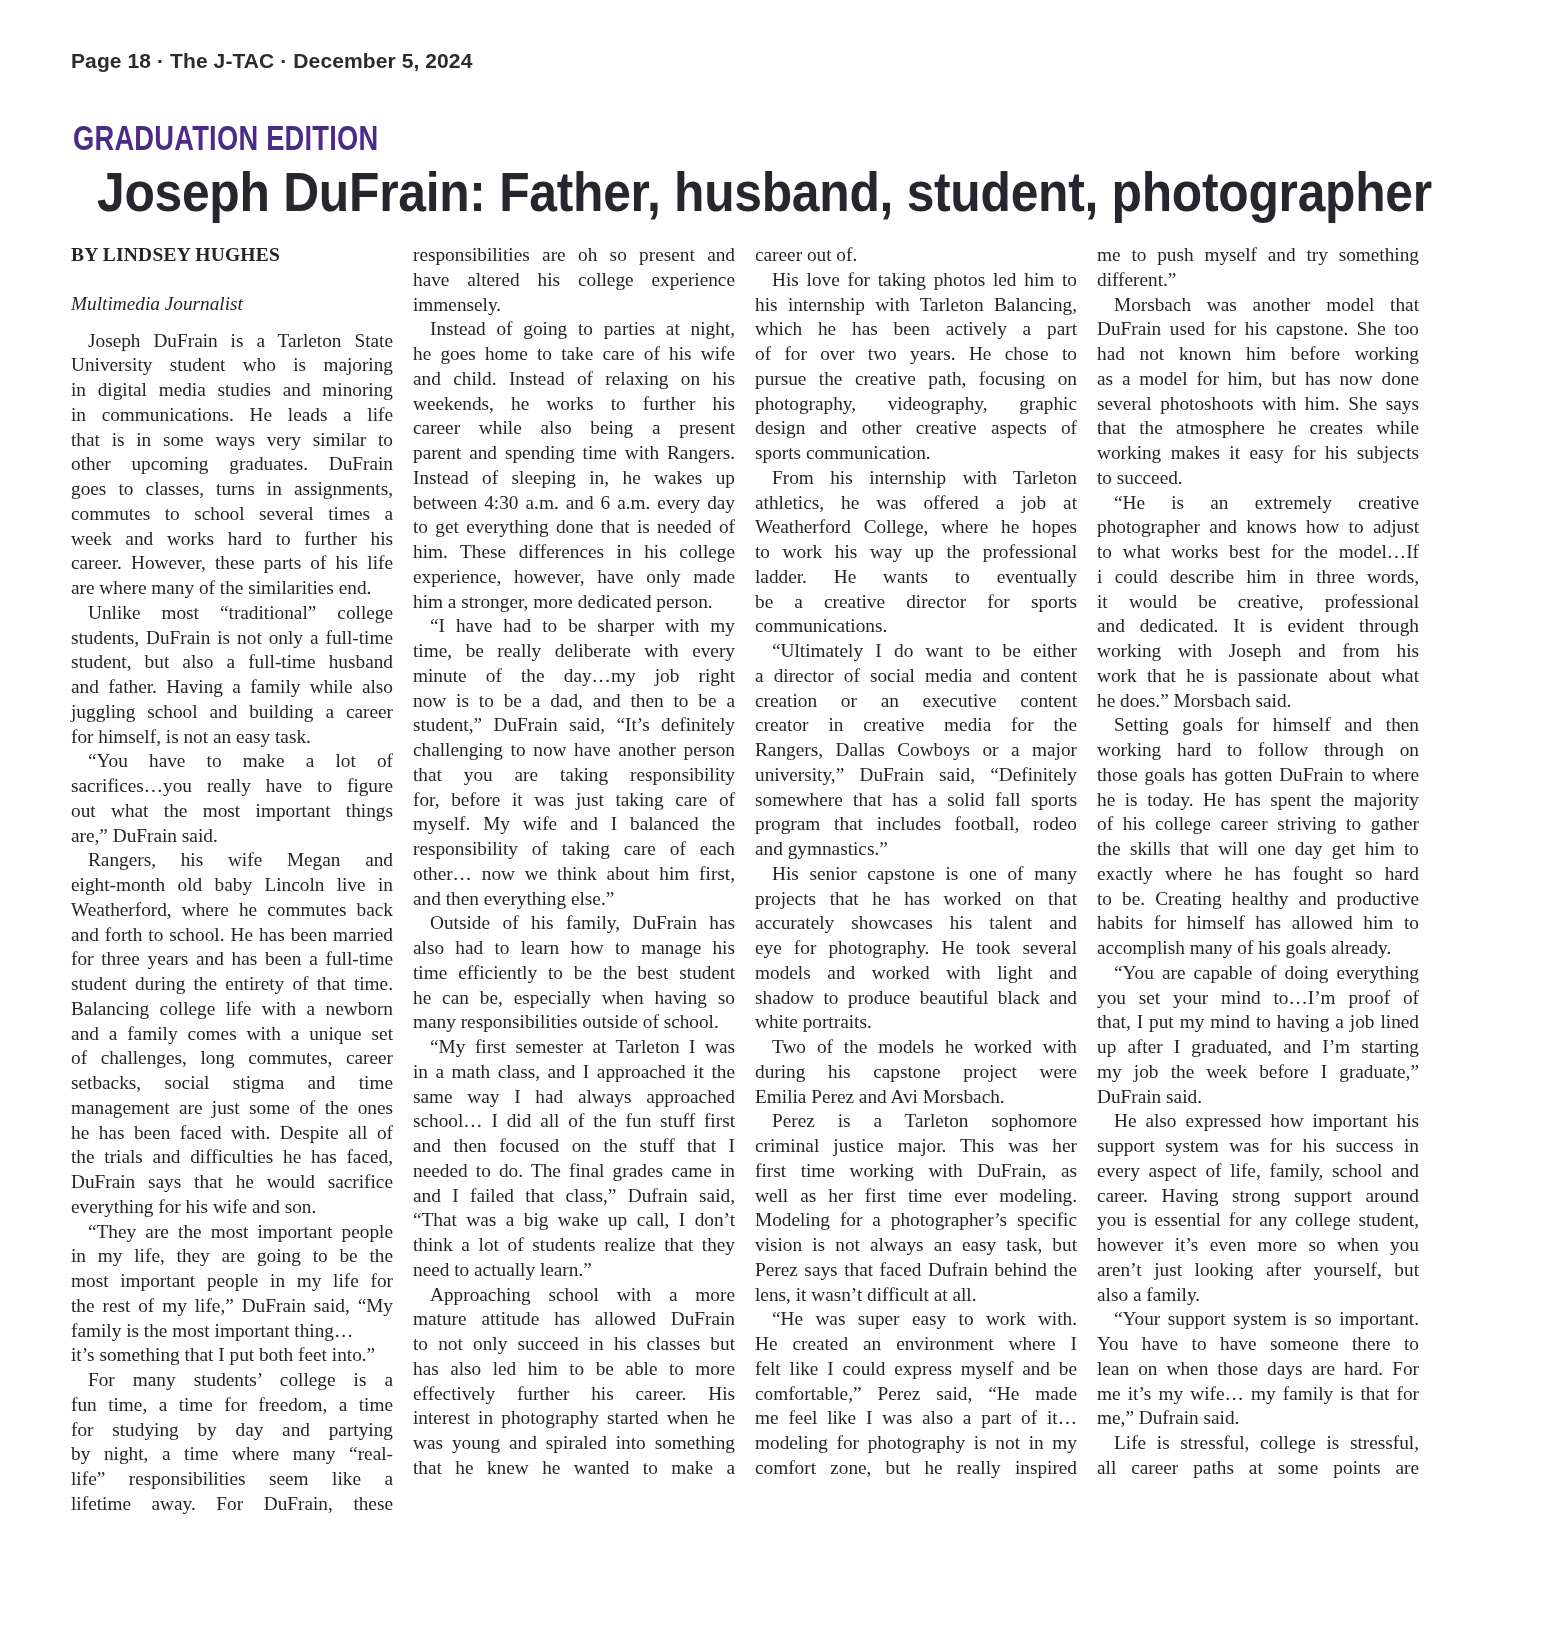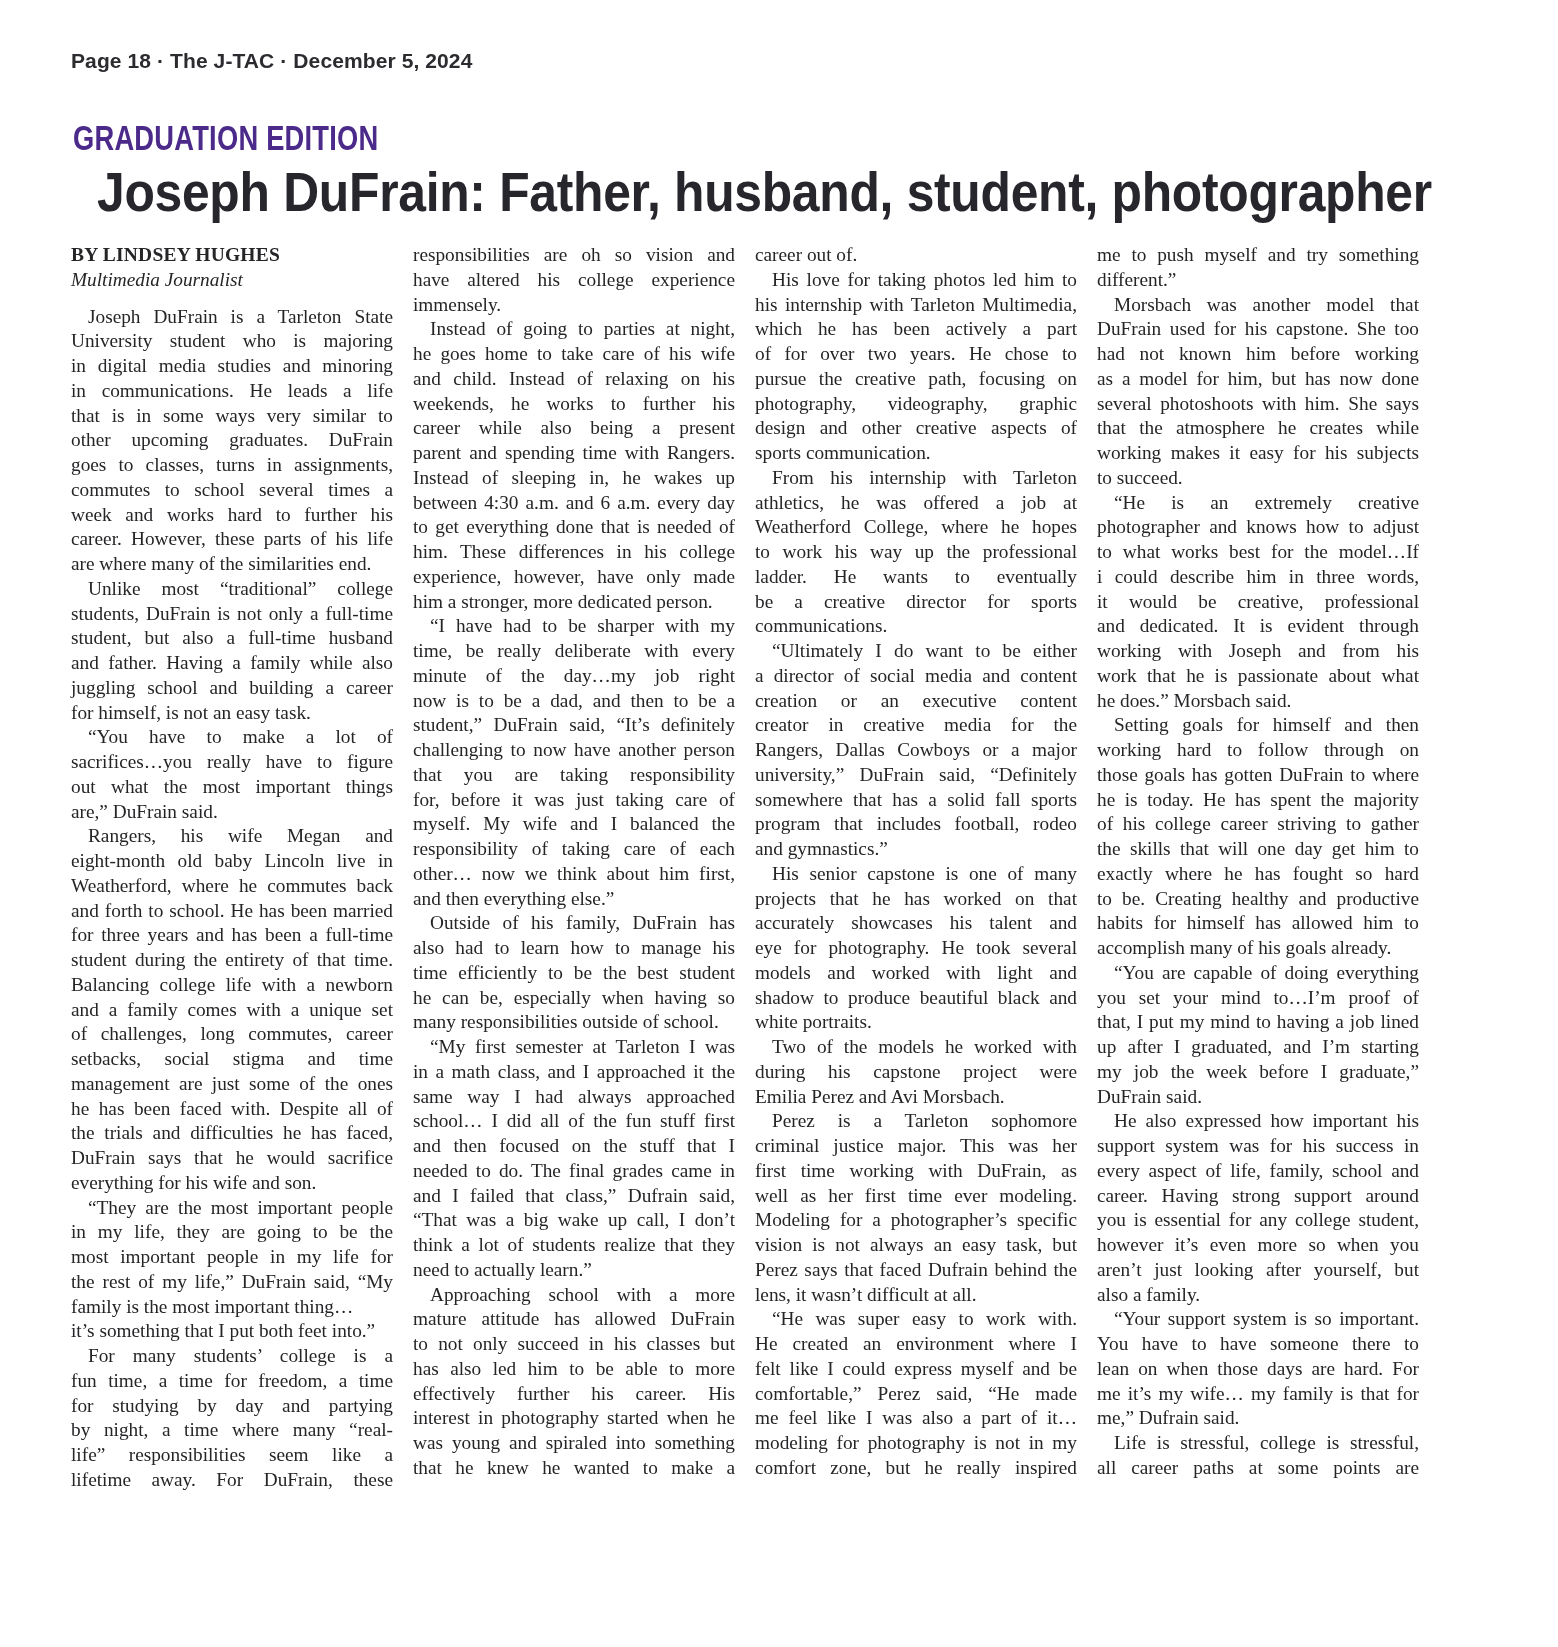--- a/index.html
+++ b/index.html
@@ -5,21 +5,21 @@
   html, body { margin:0; padding:0; background:#ffffff; }
   body { width:1558px; height:1647px; position:relative; overflow:hidden; color:#222226; }
   .folio { position:absolute; left:71px; top:49px; font-family:"Liberation Sans", sans-serif; font-weight:bold; font-size:21px; color:#2b2b30; letter-spacing:0.1px; }
   .kicker { position:absolute; left:73px; top:118px; font-family:"Liberation Sans", sans-serif; font-weight:bold; font-size:35px; color:#4b2a8a; transform:scaleX(0.78); transform-origin:left top; letter-spacing:0.3px; }
   .headline { position:absolute; left:97px; top:160px; font-family:"Liberation Sans", sans-serif; font-weight:bold; font-size:55px; color:#26262c; transform:scaleX(0.905); transform-origin:left top; white-space:nowrap; letter-spacing:-0.3px; }
   .col { position:absolute; top:243px; width:322px; font-family:"Liberation Serif", serif; font-size:19.3px; color:#252528; }
   .col .ln { display:block; height:24.75px; line-height:24.75px; white-space:nowrap; text-align:justify; text-align-last:justify; }
   .col .ln.last { text-align-last:left; }
   .col .ln.ind { text-indent:17px; }
   .byline { font-weight:bold; font-size:19.5px; letter-spacing:0.2px; }
-  .role { font-style:italic; }
+  .role { font-style:italic;margin-top:24px; }
   .gap { display:block; height:12px; }
 </style>
 </head>
 <body>
 
 <div class="folio">Page 18 · The J-TAC · December 5, 2024</div>
 <div class="kicker">GRADUATION EDITION</div>
 <h1 class="headline" style="margin:0;">Joseph DuFrain: Father, husband, student, photographer</h1>
 
 <div class="col" id="col0" style="left: 71px; top: 243px;">
@@ -72,21 +72,21 @@
       <span class="ln ind">For many students’ college is a</span>
       <span class="ln">fun time, a time for freedom, a time</span>
       <span class="ln">for studying by day and partying</span>
       <span class="ln">by night, a time where many “real-</span>
       <span class="ln">life” responsibilities seem like a</span>
       <span class="ln">lifetime away. For DuFrain, these</span>
     </div>
 </div>
 <div class="col" id="col1" style="left:413px;">
   <div class="body">
-      <span class="ln">responsibilities are oh so vision and</span>
+      <span class="ln">responsibilities are oh so present and</span>
       <span class="ln">have altered his college experience</span>
       <span class="ln last">immensely.</span>
       <span class="ln ind">Instead of going to parties at night,</span>
       <span class="ln">he goes home to take care of his wife</span>
       <span class="ln">and child. Instead of relaxing on his</span>
       <span class="ln">weekends, he works to further his</span>
       <span class="ln">career while also being a present</span>
       <span class="ln">parent and spending time with Rangers.</span>
       <span class="ln">Instead of sleeping in, he wakes up</span>
       <span class="ln">between 4:30 a.m. and 6 a.m. every day</span>
@@ -128,21 +128,21 @@
       <span class="ln">effectively further his career. His</span>
       <span class="ln">interest in photography started when he</span>
       <span class="ln">was young and spiraled into something</span>
       <span class="ln">that he knew he wanted to make a</span>
     </div>
 </div>
 <div class="col" id="col2" style="left:755px;">
   <div class="body">
       <span class="ln last">career out of.</span>
       <span class="ln ind">His love for taking photos led him to</span>
-      <span class="ln">his internship with Tarleton Multimedia,</span>
+      <span class="ln">his internship with Tarleton Balancing,</span>
       <span class="ln">which he has been actively a part</span>
       <span class="ln">of for over two years. He chose to</span>
       <span class="ln">pursue the creative path, focusing on</span>
       <span class="ln">photography, videography, graphic</span>
       <span class="ln">design and other creative aspects of</span>
       <span class="ln last">sports communication.</span>
       <span class="ln ind">From his internship with Tarleton</span>
       <span class="ln">athletics, he was offered a job at</span>
       <span class="ln">Weatherford College, where he hopes</span>
       <span class="ln">to work his way up the professional</span>

